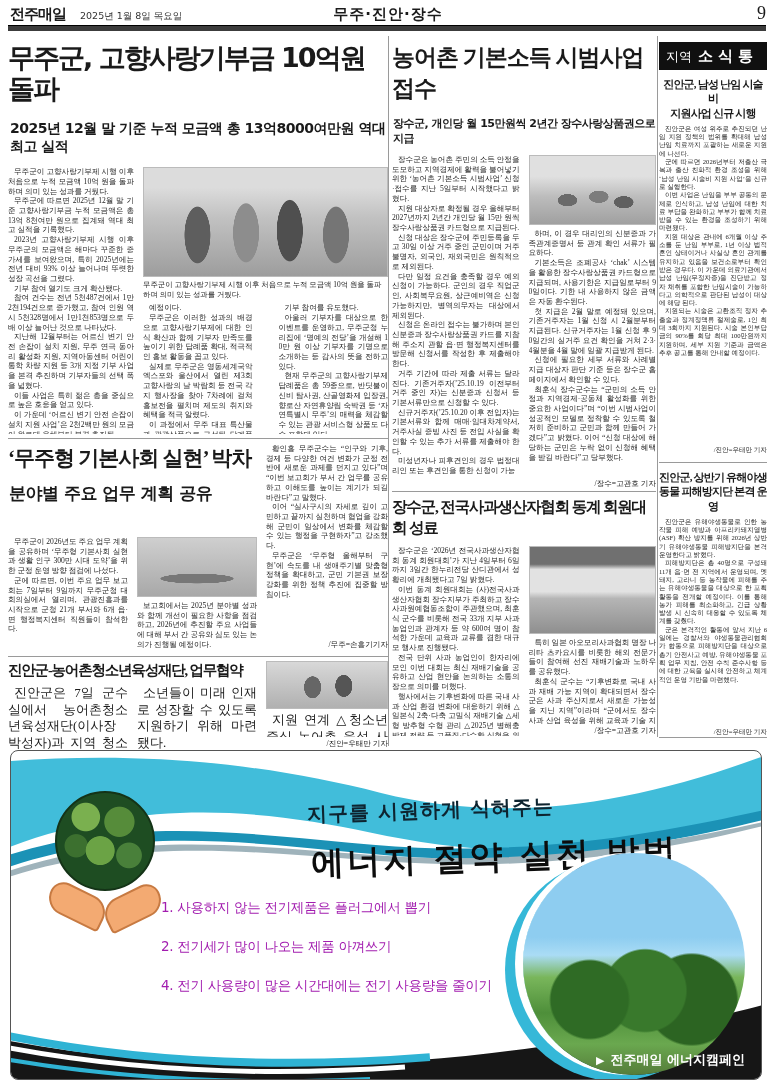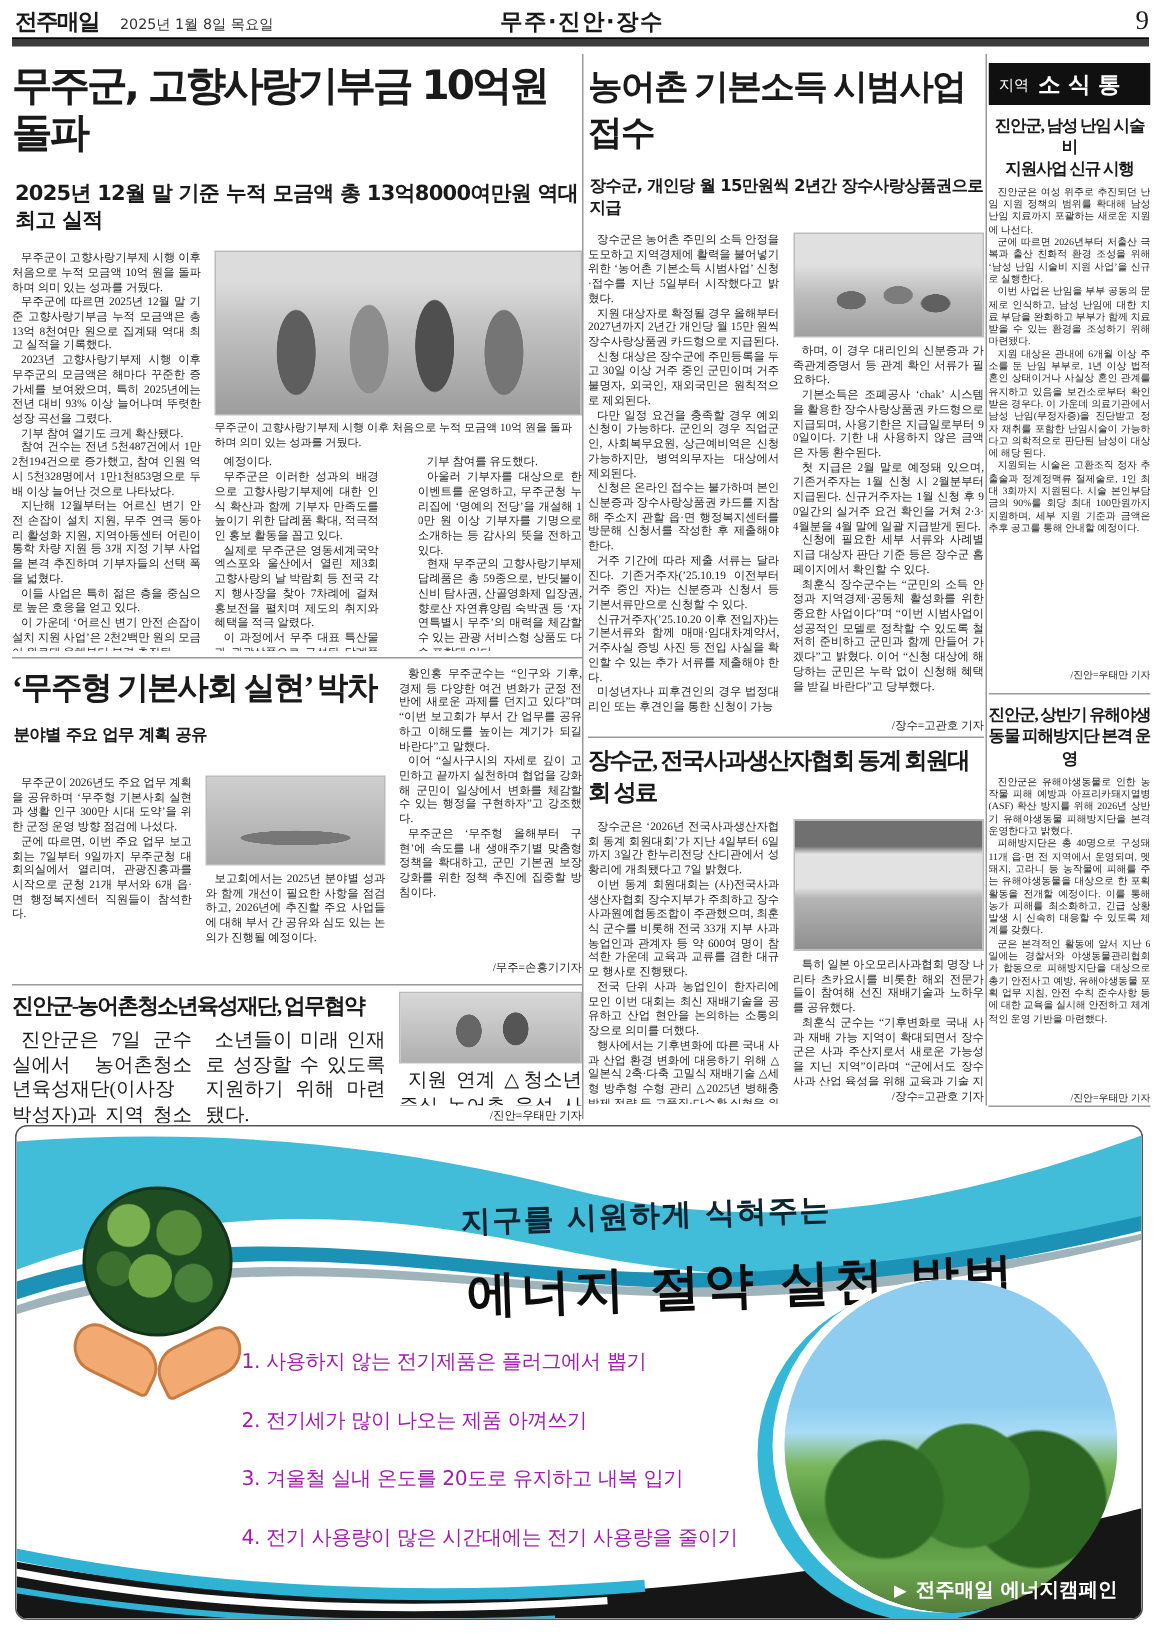--- a/index.html
+++ b/index.html
@@ -38,21 +38,21 @@
       radial-gradient(ellipse 22px 48px at 22% 62%,#5e5e5e 0 58%,transparent 60%),
       radial-gradient(ellipse 22px 50px at 42% 60%,#8d8d8d 0 58%,transparent 60%),
       radial-gradient(ellipse 22px 52px at 60% 58%,#4f4f4f 0 58%,transparent 60%),
       radial-gradient(ellipse 22px 48px at 79% 62%,#757575 0 58%,transparent 60%),
       linear-gradient(180deg,#dcdcdc 0 18%,#c2c2c2 45%,#9d9d9d);}
   #article1 .subcols{display:flex;gap:26px;flex:1;min-height:0;margin-top:4px;}
   
   #article4{left:8px;top:444px;width:380px;height:206px;display:flex;gap:9px;}
   #article4 .a4-left{flex:0 0 249px;display:flex;flex-direction:column;min-height:0;}
   #article4 h2{font-size:21px;}
-  #article4 .kicker{font-size:11px;margin:10px 0 7px 1px;}
+  #article4 .kicker{font-size:17px;margin:10px 0 19px 1px;}
   #article4 .row{flex:1;min-height:0;margin-top:13px;}
   .photo-4{height:60px;margin-bottom:4px;background:
       radial-gradient(ellipse 60px 8px at 50% 70%,#777 0 60%,transparent 62%),
       linear-gradient(180deg,#cfcfcf,#a8a8a8);}
   
   #article5{left:8px;top:661px;width:380px;height:88px;display:flex;gap:9px;}
   #article5 .a5-left{flex:0 0 249px;display:flex;flex-direction:column;min-height:0;}
   #article5 h2{font-size:14.5px;letter-spacing:-1.2px;}
   #article5 .row{flex:1;min-height:0;margin-top:5px;}
   #article5 .paras p{font-size:13px;}
@@ -72,21 +72,21 @@
       linear-gradient(180deg,#e0e0e0 0 30%,#bcbcbc 60%,#a0a0a0);}
   
   #article3{left:392px;top:497px;width:264px;height:239px;display:flex;flex-direction:column;}
   #article3 h2{font-size:15.5px;letter-spacing:-1.2px;}
   #article3 .row{flex:1;min-height:0;margin-top:7px;}
   .photo-3{height:88px;margin-bottom:4px;background:
       linear-gradient(180deg,#707070 0 20%,#e2e2e2 26% 52%,#b5b5b5 60%,#8f8f8f);}
   
   #sidebar{left:659px;top:42px;width:108px;height:695px;display:flex;flex-direction:column;}
   .sb-header{background:#101010;color:#fff;padding:5px 7px 4px;display:flex;align-items:center;gap:6px;flex:0 0 auto;}
-  .sb-label{font-family:"DejaVu Sans",sans-serif;font-size:10px;}
+  .sb-label{font-family:"DejaVu Sans",sans-serif;font-size:13px;}
   .sb-name{font-family:"DejaVu Sans",sans-serif;font-size:15px;font-weight:700;letter-spacing:5px;}
   .sb-item{display:flex;flex-direction:column;min-height:0;}
   .sb-item-1{flex:0 0 378px;margin-top:7px;}
   .sb-item-2{flex:1;}
   .sb-title{font-weight:700;font-size:11px;line-height:1.3;text-align:center;white-space:pre-line;
             letter-spacing:-0.8px;margin:0 0 5px;}
   #sidebar .paras p{font-size:6.6px;line-height:1.26;}
   #sidebar .byline{font-size:6.6px;}
   .sb-divider{border-top:1px solid #9a9a9a;margin:7px 0;}
   
@@ -335,21 +335,20 @@
     <div class="earth-wrap">
       <div class="earth"></div>
       <div class="hand hand-l"></div>
       <div class="hand hand-r"></div>
     </div>
     <div class="banner-slogan">지구를 시원하게 식혀주는</div>
     <div class="banner-title">에너지 절약 실천 방법</div>
     <div class="energy-list">
         <div>1.  사용하지 않는 전기제품은 플러그에서 뽑기</div>
         <div>2.  전기세가 많이 나오는 제품 아껴쓰기</div>
-        <div>3.  겨울철 실내 온도를 20도로 유지하고 내복 입기</div>
         <div>4.  전기 사용량이 많은 시간대에는 전기 사용량을 줄이기</div>
       </div>
     <div class="tree-photo"></div>
     <div class="campaign-label">
       <span class="arrow">▶</span><span>전주매일 에너지캠페인</span>
     </div>
   </section>
 
 </div>
 

